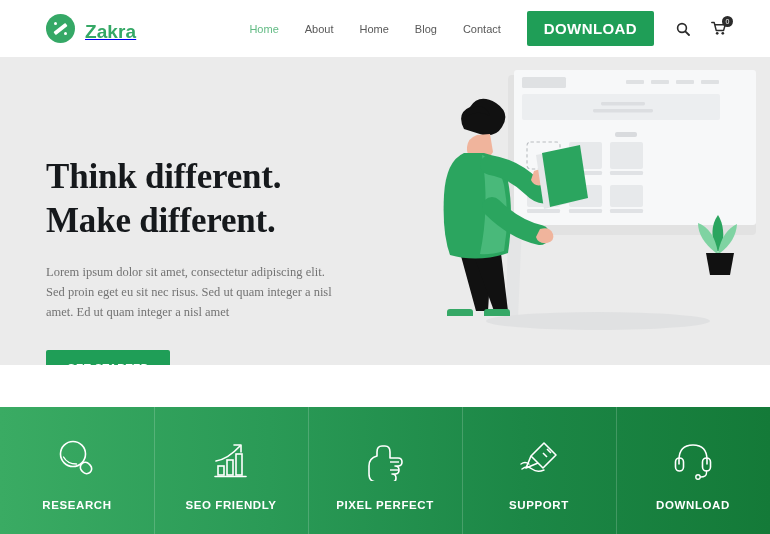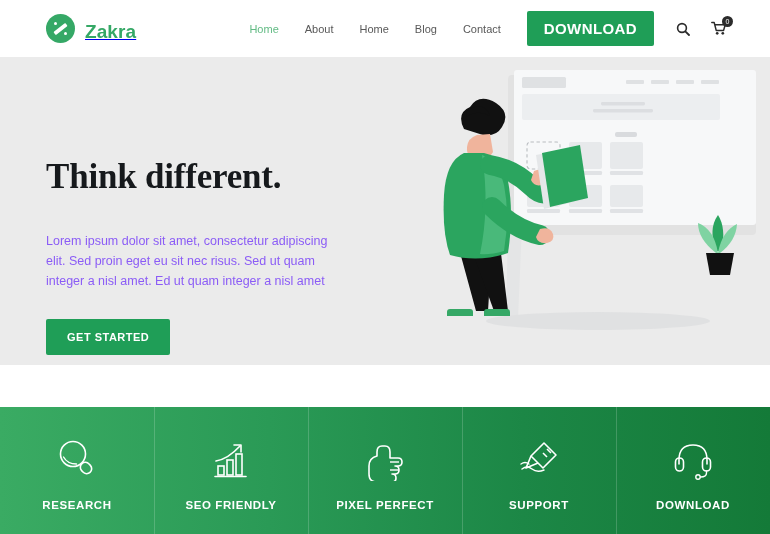--- a/index.html
+++ b/index.html
@@ -61,21 +61,21 @@
   .hero {
     position:absolute; top:57px; left:0; width:770px; height:308px;
     background:#ebebeb; overflow:hidden;
   }
   .hero-copy { position:absolute; left:46px; top:98px; width:340px; }
   .hero-title {
     font-family:"Liberation Serif", serif; font-weight:bold;
     font-size:35px; line-height:44px; color:#16191c; letter-spacing:-.2px;
   }
   .hero-text {
-    margin-top:32px; font-size:12.5px; line-height:20px; color:#8b5cf6; width:300px;
+    margin-top:19px; font-size:12.5px; line-height:20px; color:#737373; width:300px;font-family:Liberation Serif, serif;
   }
   .btn-started {
     margin-top:28px; display:inline-block; background:#1f9e57; color:#ffffff;
     font-size:11px; font-weight:bold; letter-spacing:.5px;
     padding:12px 21px; border:none; border-radius:2px; cursor:pointer;
   }
   .hero-art { position:absolute; right:0; top:0; width:340px; height:350px; }
 
   
   .features {
@@ -138,20 +138,21 @@
         <span class="cart-badge">0</span>
       </span>
     </nav>
   </div>
 
   <div class="hero">
 
     <div class="hero-copy">
       <h1 class="hero-title">
         <span>Think different.</span><br>
+        <span>Make different.</span>
       </h1>
       <p class="hero-text">Lorem ipsum dolor sit amet, consectetur adipiscing elit. Sed proin eget eu sit nec risus. Sed ut quam integer a nisl amet.  Ed ut quam integer a nisl amet</p>
       <button class="btn-started">GET STARTED</button>
     </div>
 
     <div class="hero-art">
       <svg width="340" height="350" viewBox="0 0 340 350">
 
         <rect x="78" y="18" width="248" height="160" rx="4" fill="#e2e2e2"></rect>
         <rect x="84" y="13" width="242" height="155" rx="3" fill="#f7f8f9"></rect>

